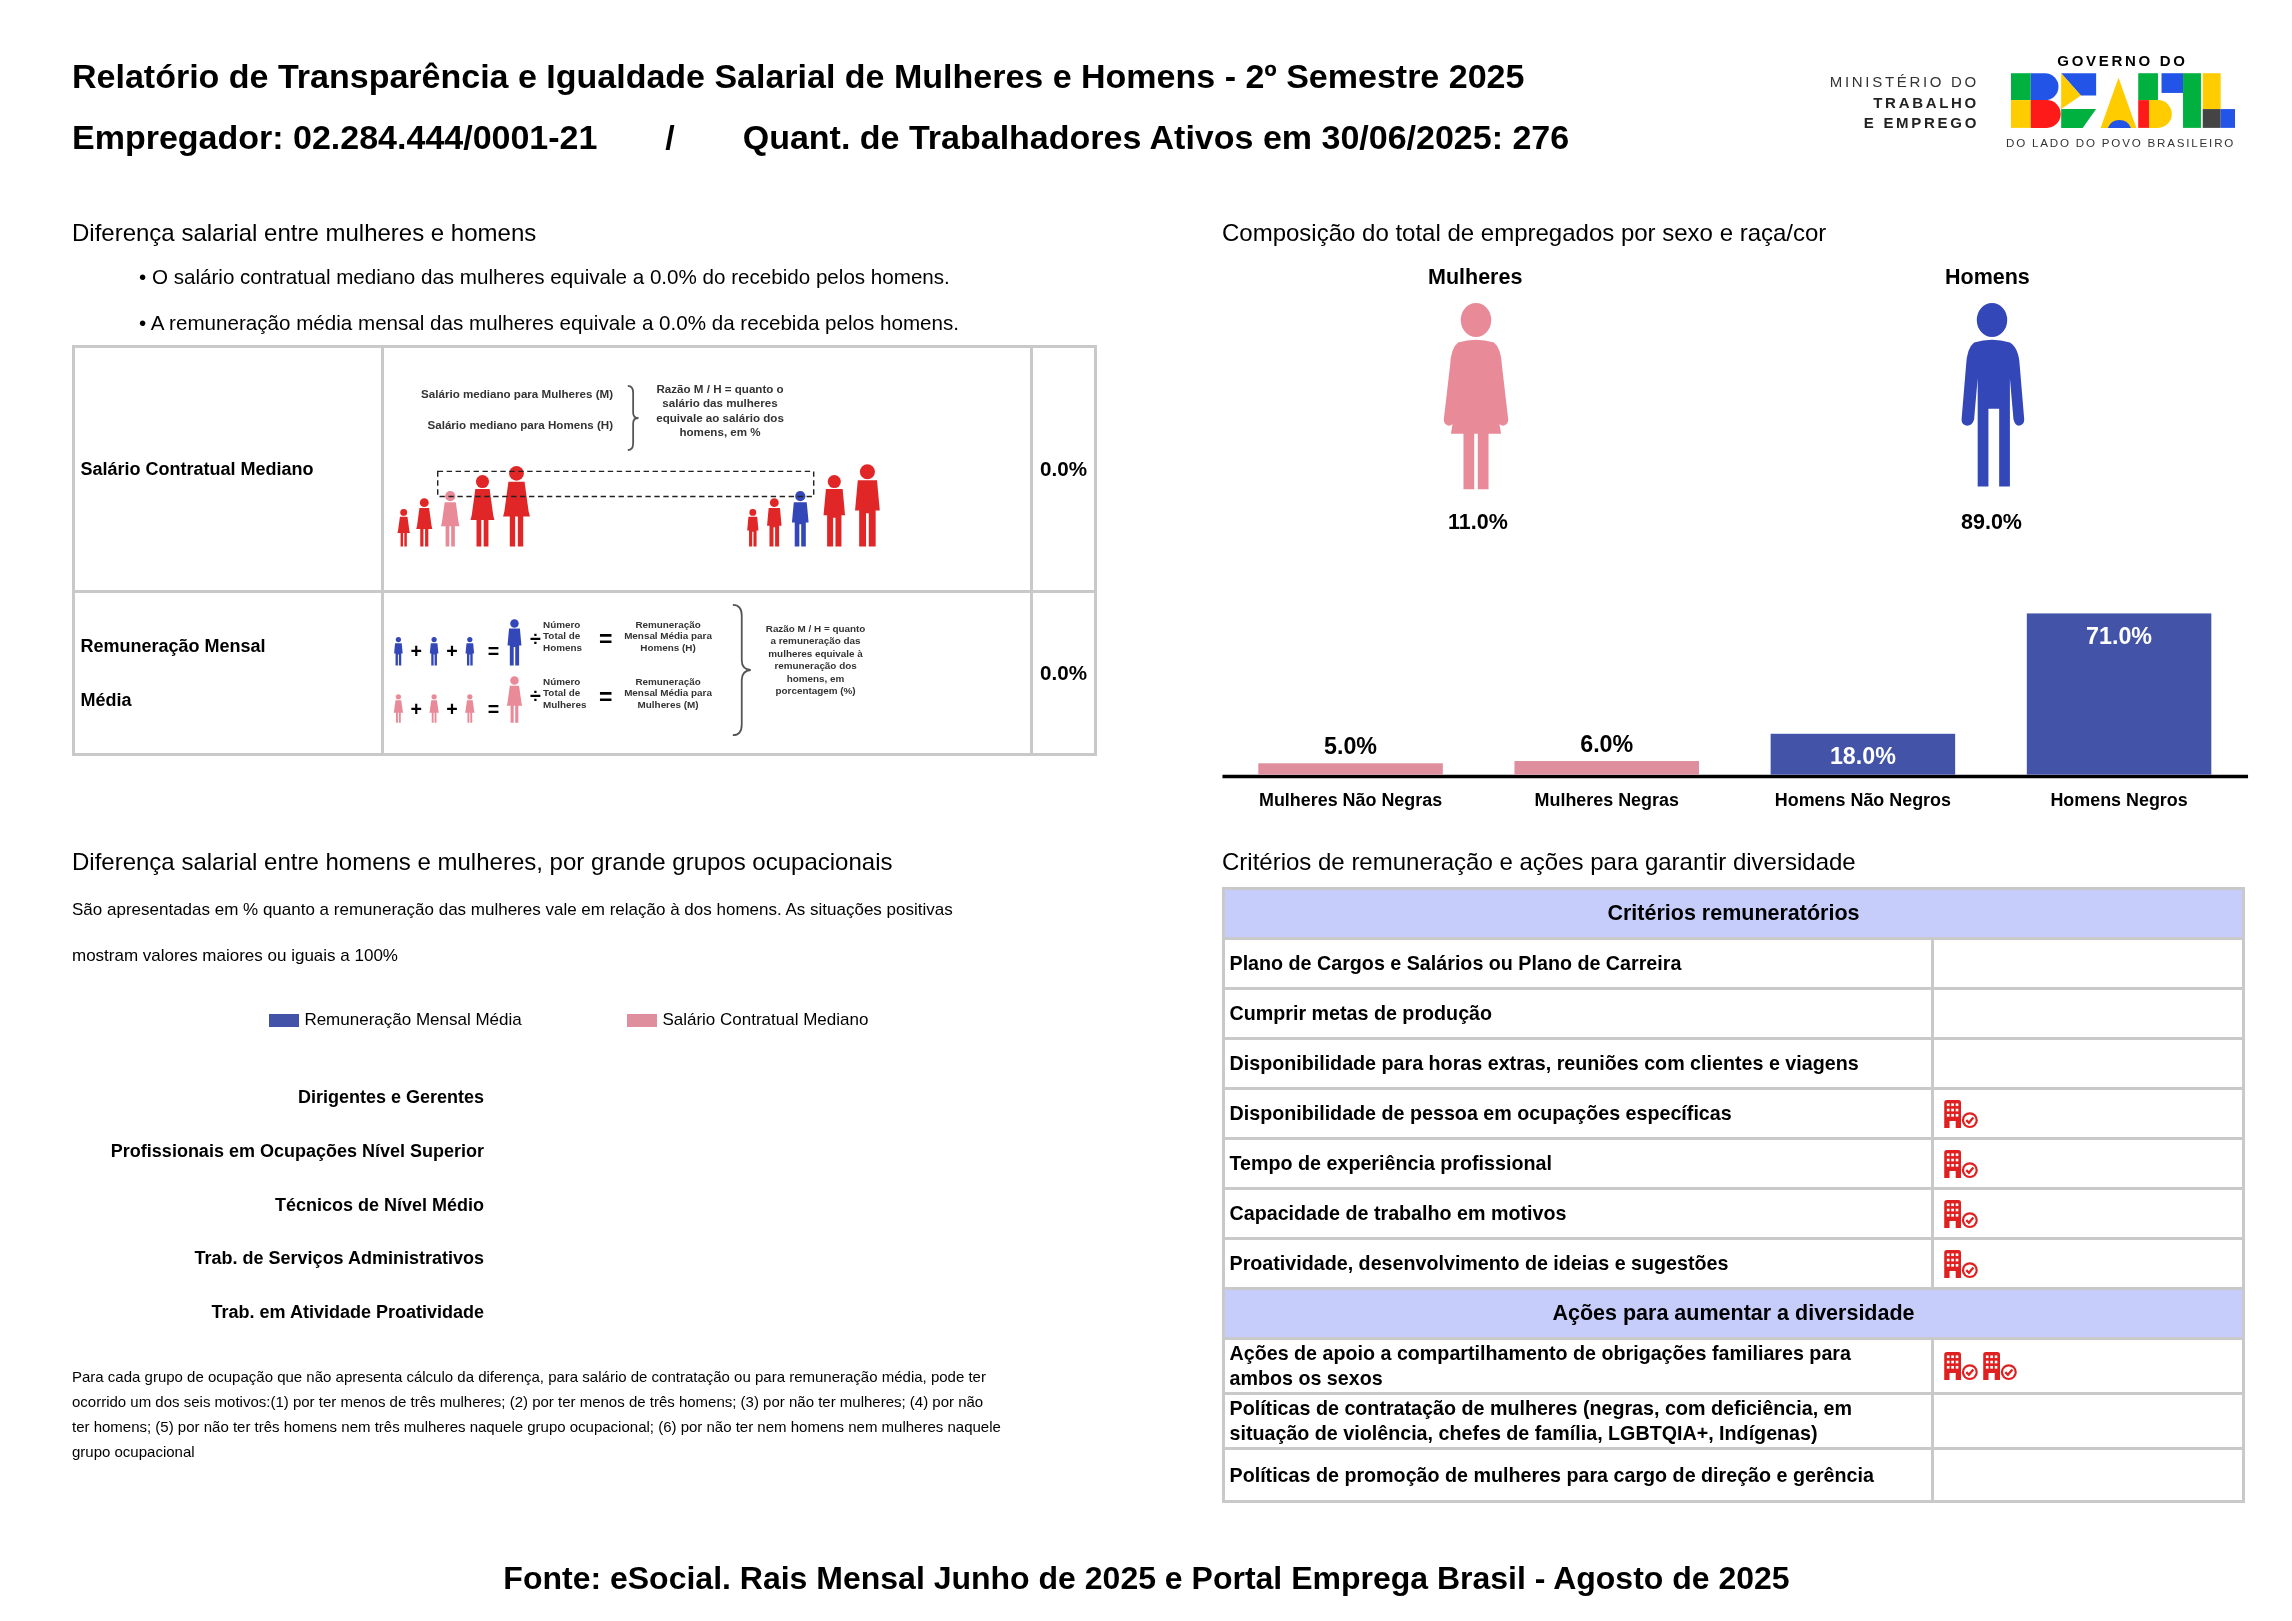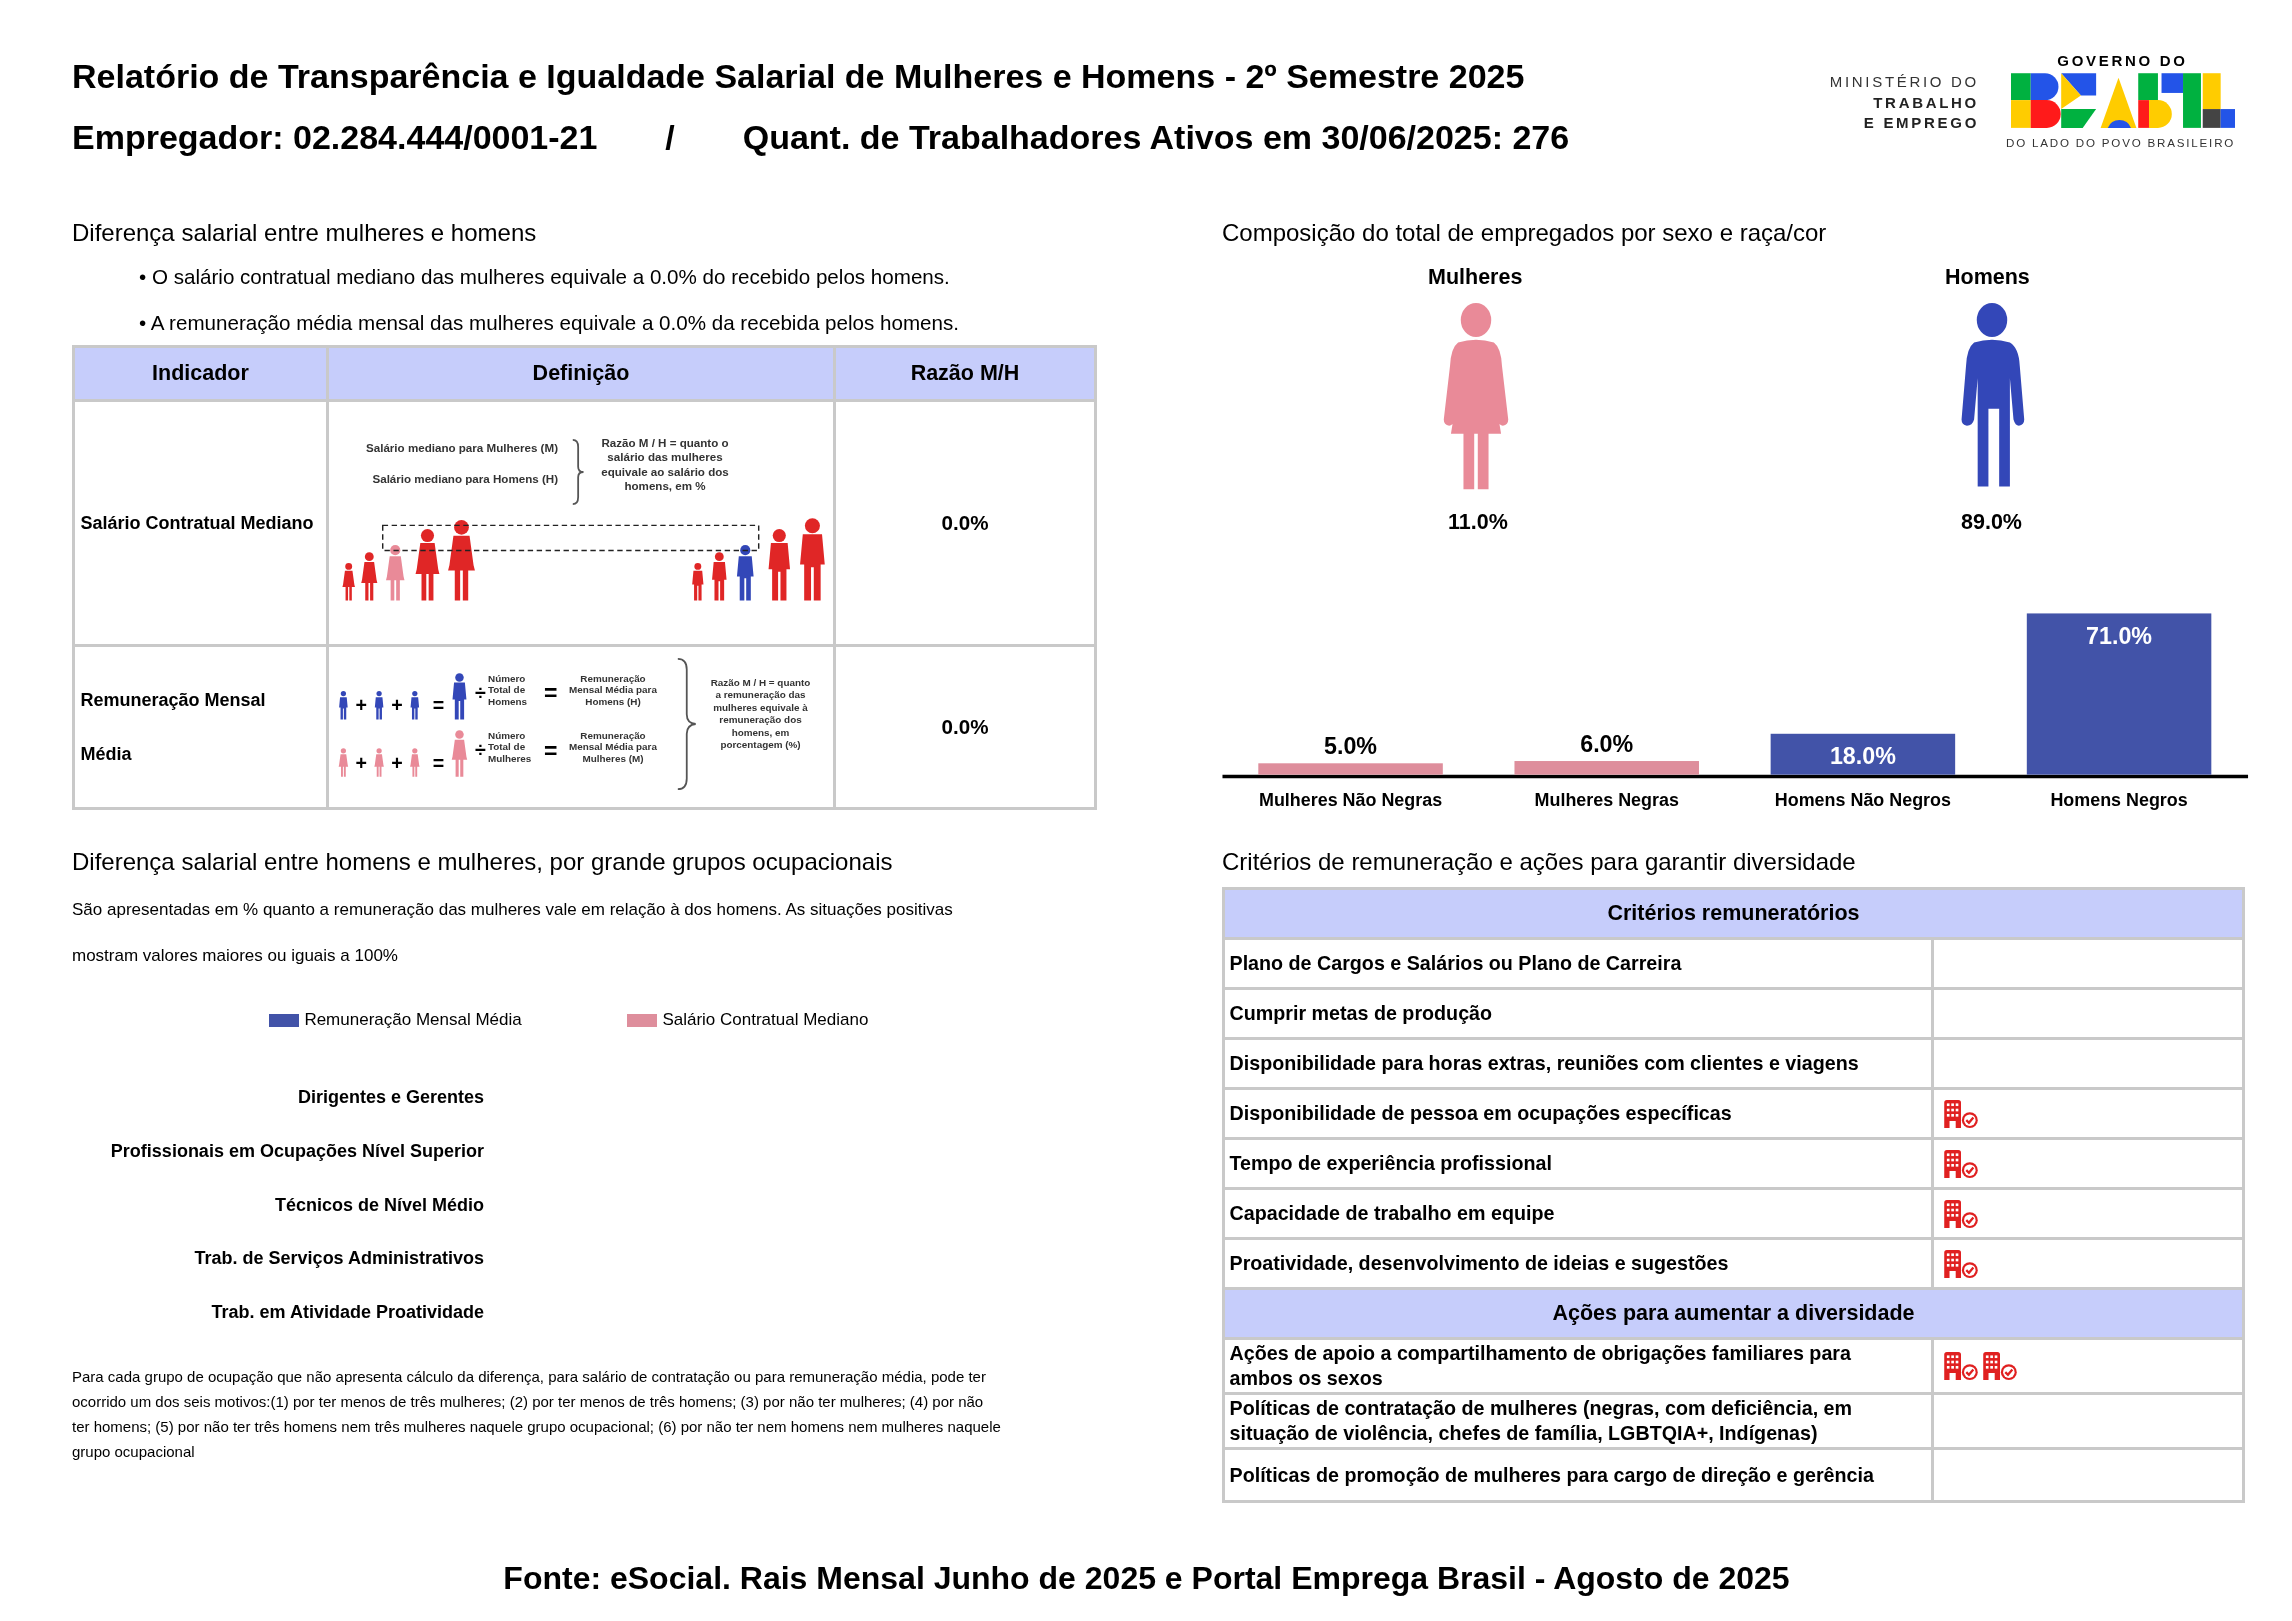--- a/index.html
+++ b/index.html
@@ -74,25 +74,20 @@
   </svg>
   <div class="gov-bottom" style="margin-top:7.2px;">DO LADO DO POVO BRASILEIRO</div>
 </div>
 
 <div class="abs sec-title" style="left:72px; top:219px;">Diferença salarial entre mulheres e homens</div>
 <div class="abs body-txt" style="left:139px; top:265px;">• O salário contratual mediano das mulheres equivale a 0.0% do recebido pelos homens.</div>
 <div class="abs body-txt" style="left:139px; top:311px;">• A remuneração média mensal das mulheres equivale a 0.0% da recebida pelos homens.</div>
 
 <table class="ind">
   <tbody>
-      <tr>
-    <th style="width:251px;">Indicador</th>
-    <th style="width:504px;">Definição</th>
-    <th>Razão M/H</th>
-  </tr>
   <tr style="height:245px;">
     <td class="lab">Salário Contratual Mediano</td>
     <td>
       <div style="position:relative; height:242px; width:504px;">
         <div class="abs" style="left:25px; top:39px; font-size:11.6px; font-weight:bold; color:#333; text-align:right; width:204px;">Salário mediano para Mulheres (M)</div>
         <div class="abs" style="left:25px; top:70px; font-size:11.6px; font-weight:bold; color:#333; text-align:right; width:204px;">Salário mediano para Homens (H)</div>
         <svg class="abs" style="left:242px; top:36px;" width="14.3" height="68" viewBox="0 0 16 76">
               <path d="M2 2 Q8 2 8 10 V32 Q8 38 14 38 Q8 38 8 44 V66 Q8 74 2 74" stroke="#555" stroke-width="2" fill="none"></path>
             </svg>
         <div class="abs" style="left:260px; top:34px; width:152px; text-align:center; font-size:11.6px; font-weight:bold; color:#333; line-height:14.3px;">
@@ -343,21 +338,21 @@
               <rect x="5" y="17" width="3" height="3"></rect>
               <rect x="10" y="17" width="3" height="3"></rect>
               <rect x="15" y="17" width="3" height="3"></rect>
             </g>
             <circle cx="31" cy="24" r="9" fill="#e02020"></circle>
             <circle cx="31" cy="24" r="6.5" fill="#fff"></circle>
             <path d="M27 24 L30 27 L35 21" stroke="#e02020" stroke-width="2.6" fill="none"></path>
           </svg></td>
       </tr>
       <tr>
-        <td style="height: 47px;">Capacidade de trabalho em equipe</td>
+        <td style="height: 47px;">Capacidade de trabalho em motivos</td>
         <td class="ic"><svg class="bldg" width="38" height="30" viewBox="0 0 42 34">
             <path d="M2 4 Q2 1 5 1 H18 Q21 1 21 4 V33 H15 V25 H8 V33 H2z" fill="#e02020"></path>
             <g fill="#fff">
               <rect x="5" y="5" width="3" height="3"></rect>
               <rect x="10" y="5" width="3" height="3"></rect>
               <rect x="15" y="5" width="3" height="3"></rect>
               <rect x="5" y="11" width="3" height="3"></rect>
               <rect x="10" y="11" width="3" height="3"></rect>
               <rect x="15" y="11" width="3" height="3"></rect>
               <rect x="5" y="17" width="3" height="3"></rect>

